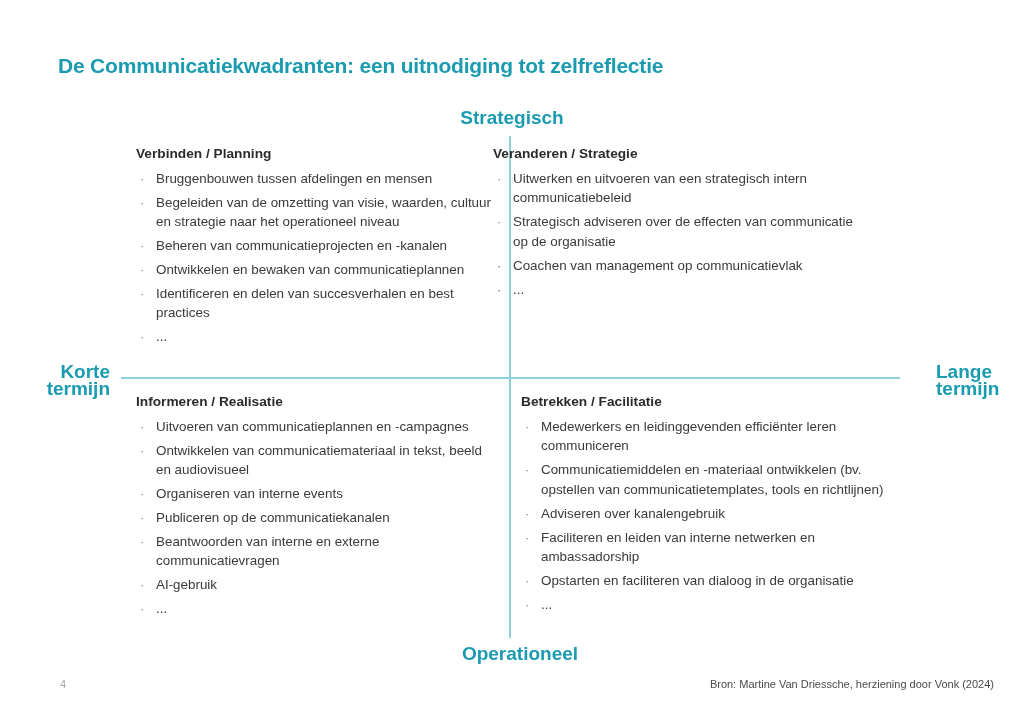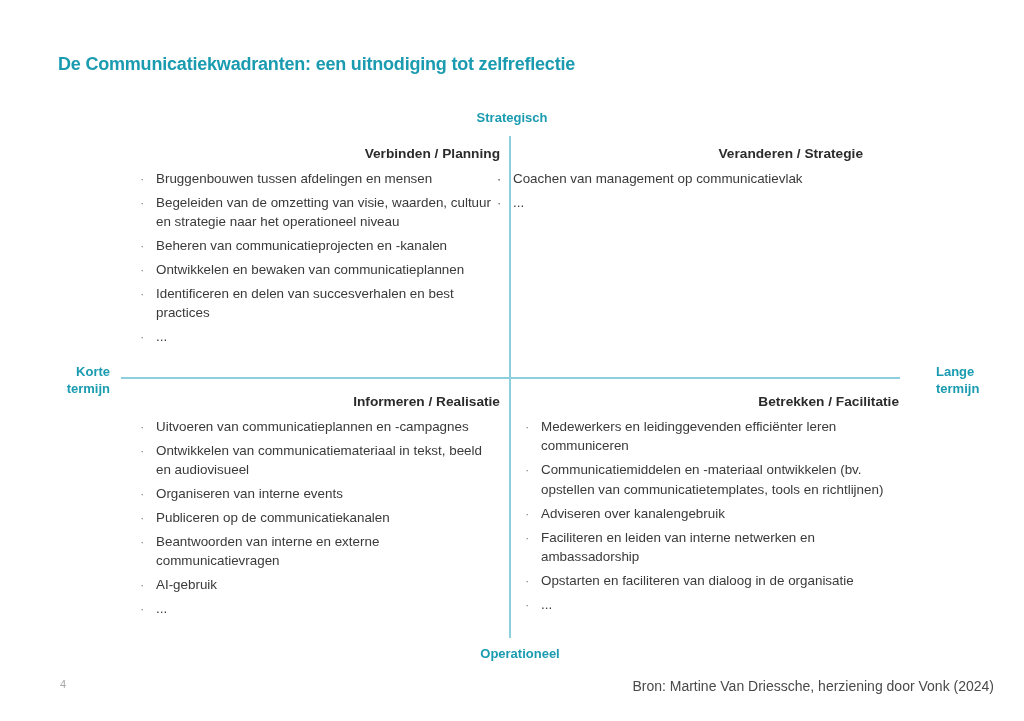--- a/index.html
+++ b/index.html
@@ -14,33 +14,33 @@
     font-family: "Liberation Sans", sans-serif;
     overflow: hidden;
     color: #333333;
   }
 
   
   .slide-title {
     position: absolute;
     left: 58px;
     top: 54px;
-    font-size: 18px;
+    font-size: 21px;
     font-weight: bold;
     color: #1a9bb0;
     letter-spacing: -0.2px;
     white-space: nowrap;
   }
 
   
   .axis-label {
     position: absolute;
     color: #1a9bb0;
     font-weight: bold;
-    font-size: 13px;
+    font-size: 19px;
     line-height: 17px;
   }
   .axis-top {
     left: 0;
     right: 0;
     top: 109px;
     text-align: center;
   }
   .axis-bottom {
     left: 16px;
@@ -88,21 +88,20 @@
   .q-tr { left: 493px; top: 146px; width: 370px; }
   .q-bl { left: 136px; top: 394px; width: 364px; }
   .q-br { left: 521px; top: 394px; width: 378px; }
 
   .q-heading {
     font-size: 13.7px;
     font-weight: bold;
     color: #2b2b2b;
     margin-bottom: 8px;
     white-space: nowrap;
-    text-align: right;
   }
 
   .q-list {
     list-style: none;
     margin: 0;
     padding: 0;
   }
   .q-list li {
     position: relative;
     padding-left: 20px;
@@ -125,21 +124,21 @@
     position: absolute;
     left: 60px;
     top: 678px;
     font-size: 11px;
     color: #a8a8a8;
   }
   .source-note {
     position: absolute;
     right: 30px;
     top: 678px;
-    font-size: 14px;
+    font-size: 11px;
     color: #4a4a4a;
     white-space: nowrap;
   }
 </style>
 </head>
 <body>
 
 <div class="slide-title">De Communicatiekwadranten: een uitnodiging tot zelfreflectie</div>
 
 <div class="axis-label axis-top">Strategisch</div>
@@ -166,22 +165,22 @@
       <li><span class="bullet">·</span><span>Beheren van communicatieprojecten en -kanalen</span></li>
       <li><span class="bullet">·</span><span>Ontwikkelen en bewaken van communicatieplannen</span></li>
       <li><span class="bullet">·</span><span>Identificeren en delen van succesverhalen en best practices</span></li>
       <li><span class="bullet">·</span><span>...</span></li>
     </ul>
 </div>
 
 <div class="quadrant q-tr">
   <div class="q-heading">Veranderen / Strategie</div>
   <ul class="q-list">
-      <li><span class="bullet">·</span></li>
-      <li><span class="bullet">·</span></li>
+      <li><span class="bullet">·</span><span>Uitwerken en uitvoeren van een strategisch intern communicatiebeleid</span></li>
+      <li><span class="bullet">·</span><span>Strategisch adviseren over de effecten van communicatie op de organisatie</span></li>
       <li><span class="bullet">·</span></li>
       <li><span class="bullet">·</span><span>Coachen van management op communicatievlak</span></li>
       <li><span class="bullet">·</span></li>
       <li><span class="bullet">·</span><span>...</span></li>
     </ul>
 </div>
 
 <div class="quadrant q-bl">
   <div class="q-heading">Informeren / Realisatie</div>
   <ul class="q-list">

